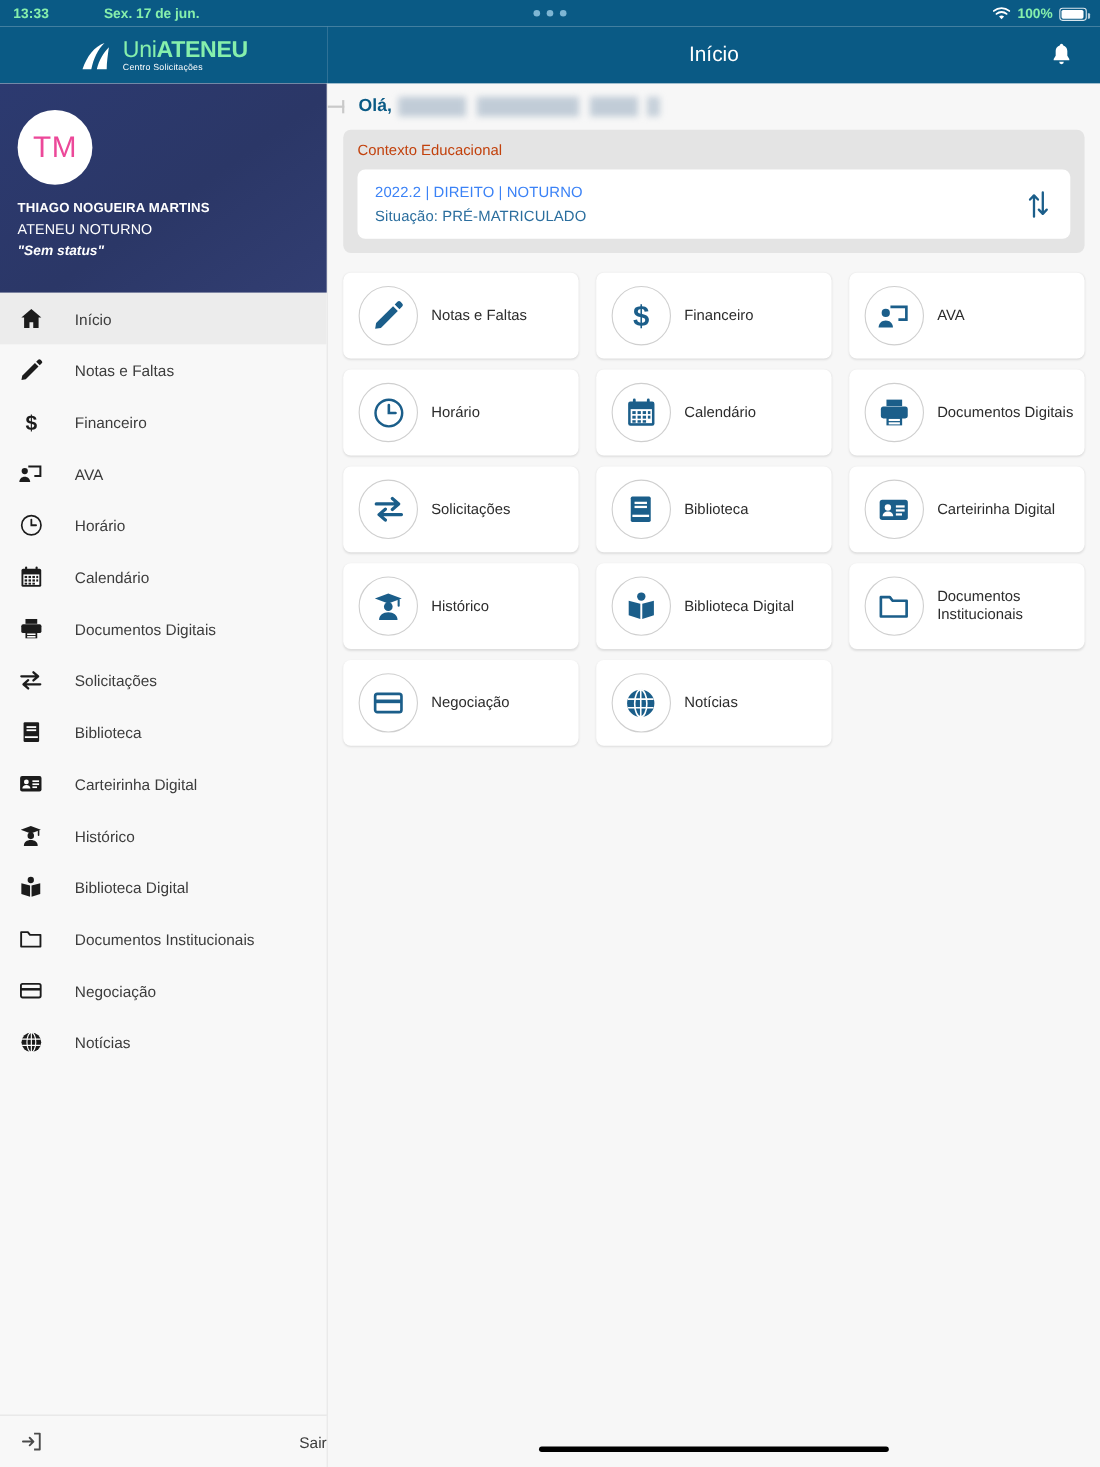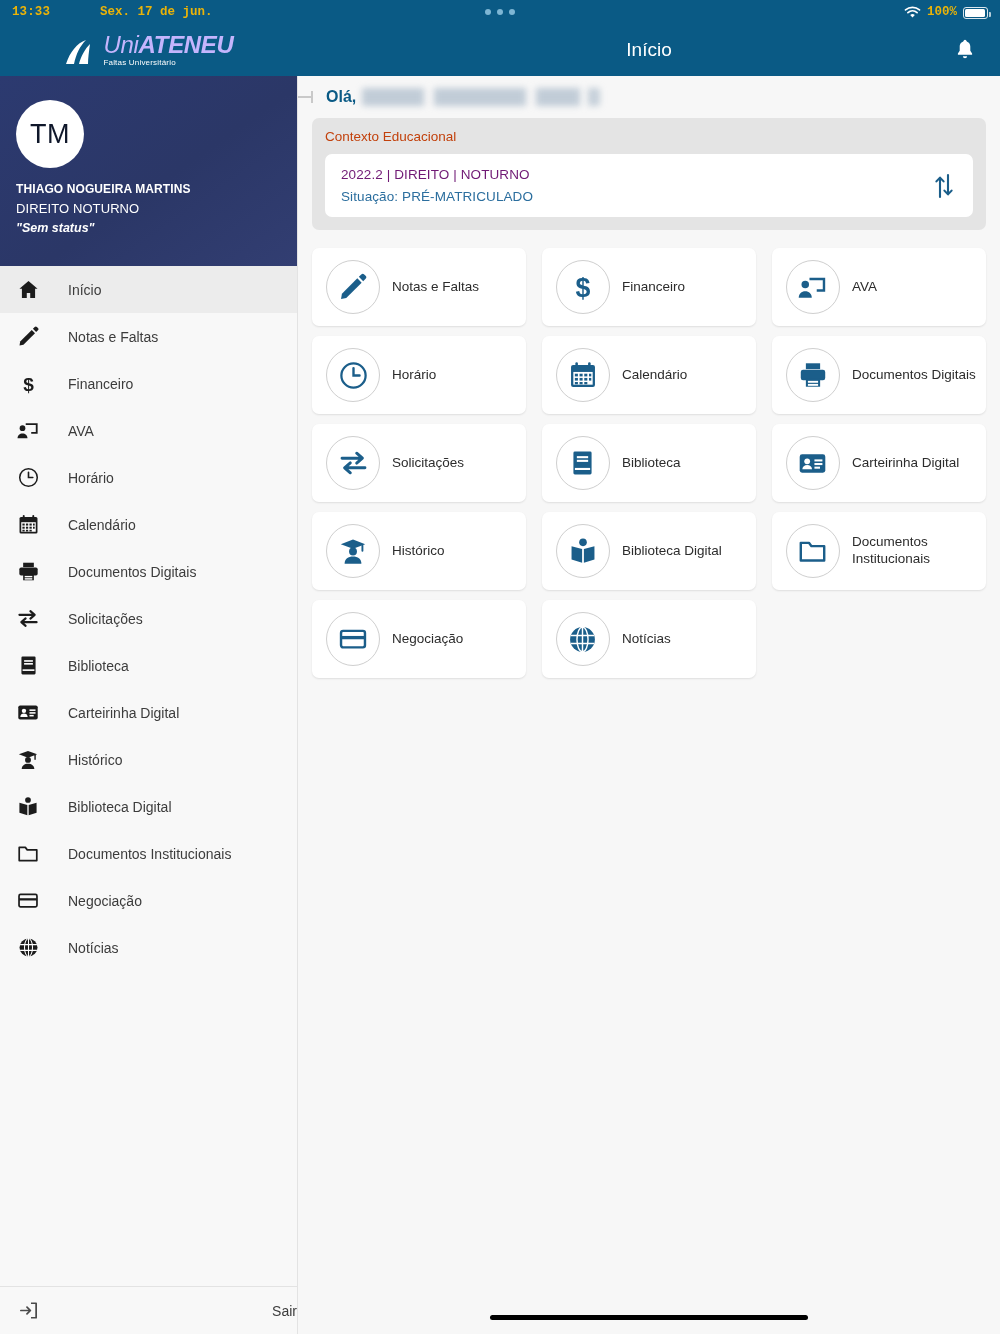--- a/index.html
+++ b/index.html
@@ -7,21 +7,21 @@
     width:1000px; height:1334px;
     font-family:"Liberation Sans", sans-serif;
     background:#f7f7f7;
     overflow:hidden;
   }
   .app{ position:relative; width:1000px; height:1334px; display:flex; flex-direction:column; }
 
   
   .statusbar{
     height:24px; flex:0 0 24px; display:flex; align-items:center;
-    background:#0a5a85; color:#eab308; font-size:12.5px; position:relative;font-family:Liberation Mono, monospace;
+    background:#0a5a85; color:#86efac; font-size:12.5px; position:relative;
   }
   .sb-left{ display:flex; align-items:center; gap:13px; padding-left:12px; }
   .sb-time{ font-weight:600; letter-spacing:.1px; }
   .sb-date{ font-weight:600;padding-left:37px; }
   .sb-dots{ position:absolute; left:0; right:0; top:0; height:24px; display:flex;
             align-items:center; justify-content:center; gap:6px; }
   .sb-dots i{ width:6px; height:6px; border-radius:50%; background:#7eb6d4; display:block; }
   .sb-right{ margin-left:auto; display:flex; align-items:flex-end; gap:6px; padding-right:12px; }
   .sb-pct{ font-size:12.5px; font-weight:600; }
   .batt{ width:25px; height:12px; border:1.3px solid rgba(255,255,255,.85); border-radius:3px;
@@ -29,40 +29,40 @@
   .batt::after{ content:""; position:absolute; right:-3.5px; top:3.5px; width:2px; height:5px;
          background:rgba(255,255,255,.7); border-radius:0 1px 1px 0; }
   .batt i{ position:absolute; left:1.4px; top:1.4px; bottom:1.4px; width:20px; background:#fff; border-radius:1.5px; display:block;}
 
   
   .topbar{ height:52px; flex:0 0 52px; display:flex; }
   .brandbar{ width:298px; background:#0a5a85; display:flex; align-items:center; justify-content:center; }
   .logo{ display:flex; align-items:flex-end; gap:5px; }
   .logo-mark{ width:34px; height:28px; position:relative; }
   .logo-text{ display:flex; flex-direction:column; line-height:1; }
-  .logo-name{ font-size:24px; color:#c4b5fd; letter-spacing:-.3px; font-weight:400;font-style:italic; }
+  .logo-name{ font-size:21px; color:#86efac; letter-spacing:-.3px; font-weight:400; }
   .logo-name b{ font-weight:800; }
   .logo-sub{ font-size:8px; color:#fff; letter-spacing:.2px; margin-top:2px; font-weight:400; }
   .headerbar{ flex:1; background:#0a5a85; display:flex; align-items:center; position:relative; }
   .header-title{ position:absolute; left:0; right:0; text-align:center; color:#fff;
                  font-size:19px; font-weight:400; }
   .bell{ margin-left:auto; margin-right:20px; position:relative; z-index:2; display:flex;
          align-items:center; justify-content:center; width:30px; height:30px; }
 
   
   .body{ flex:1; display:flex; min-height:0; }
 
   
   .sidebar{ width:298px; flex:0 0 298px; background:#f8f8f8; border-right:1px solid #e3e3e3;
             display:flex; flex-direction:column; }
   .profile{ height:190px; flex:0 0 190px; position:relative;
             background:linear-gradient(145deg,#2c3a70 0%,#2b3767 55%,#323e72 100%);
             padding:24px 0 0 16px; color:#fff; }
   .avatar{ width:68px; height:68px; border-radius:50%; background:#fff; display:flex;
-           align-items:center; justify-content:center; color:#0f172a; font-size:27px;
+           align-items:center; justify-content:center; color:#ec4899; font-size:27px;
            font-weight:500; letter-spacing:.5px; }
   .pf-name{ margin-top:14px; font-size:12px; font-weight:700; letter-spacing:.1px; }
   .pf-course{ margin-top:5px; font-size:13px; font-weight:400; letter-spacing:.1px; }
   .pf-status{ margin-top:5px; font-size:12.5px; font-style:italic; font-weight:600; }
 
   .menu{ flex:1; overflow:hidden; }
   .mitem{ height:47px; display:flex; align-items:center; padding-left:14px; gap:26px;
           font-size:14px; color:#3c3c3c; }
   .mitem.active{ background:#ececec; }
   .mitem .ico{ width:28px; height:28px; display:flex; align-items:center; justify-content:center; flex:0 0 28px; }
@@ -84,21 +84,21 @@
          rgba(150,170,190,.55) 0 62px, rgba(255,255,255,0) 62px 72px,
          rgba(150,170,190,.55) 72px 164px, rgba(255,255,255,0) 164px 174px,
          rgba(150,170,190,.55) 174px 218px, rgba(255,255,255,0) 218px 226px,
          rgba(150,170,190,.5) 226px 238px);
      filter:blur(3px); margin-left:-4px; }
 
   .ctx-wrap{ margin:0 14px; background:#e4e4e4; border-radius:7px; padding:11px 13px 13px 13px; }
   .ctx-title{ font-size:13.5px; color:#c2410c; margin-bottom:10px; }
   .ctx-card{ background:#fff; border-radius:7px; padding:13px 16px; display:flex; align-items:center; }
   .ctx-lines{ flex:1; }
-  .ctx-l1{ font-size:13.5px; color:#701a75; letter-spacing:.1px; }
+  .ctx-l1{ font-size:13.5px; color:#3b82f6; letter-spacing:.1px; }
   .ctx-l2{ font-size:13.5px; color:#2b6e9e; margin-top:7px; letter-spacing:.1px; }
   .swap{ width:26px; height:30px; display:flex; align-items:center; justify-content:center; }
 
   .tiles{ margin:18px 6px 0 6px; display:flex; flex-wrap:wrap; align-content:flex-start; }
   .tile-cell{ width:33.33%; padding:0 8px 10px 8px; display:flex; }
   .tile{ width:100%; min-height:78px; background:#fff; border-radius:7px;
          box-shadow:0 1px 2px rgba(0,0,0,.10); display:flex; align-items:center;
          padding:0 8px 0 14px; gap:12px; }
   .tile-ico{ width:54px; height:54px; flex:0 0 54px; border-radius:50%; border:1px solid #cfcfcf;
              display:flex; align-items:center; justify-content:center; }
@@ -144,21 +144,21 @@
       <div class="logo">
         <span class="logo-mark">
           <svg width="34" height="28" viewBox="0 0 34 28">
             <path d="M2 25 C6 13 13 4 22 1 C16 7 12 15 10 25 Z" fill="#fff"></path>
             <path d="M12 25 C14 16 18 9 24 4 C22 11 21 18 21 25 Z" fill="#0a5a85"></path>
             <path d="M15 25 C17 17 21 10 26 5 C25 12 24 19 24 25 Z" fill="#fff"></path>
           </svg>
         </span>
         <span class="logo-text">
           <span class="logo-name"><span>Uni</span><b>ATENEU</b></span>
-          <span class="logo-sub">Faltas Universitário</span>
+          <span class="logo-sub">Centro Solicitações</span>
         </span>
       </div>
     </div>
     <div class="headerbar">
       <div class="header-title">Início</div>
       <div class="bell">
         <svg width="20" height="22" viewBox="0 0 20 22">
           <path d="M10 2.2 c3.1 0 5.3 2.3 5.3 5.4 v4.1 l1.8 2.9 v1.1 H2.9 v-1.1 l1.8-2.9 V7.6 C4.7 4.5 6.9 2.2 10 2.2 Z" fill="#fff"></path>
           <circle cx="10" cy="2.3" r="1.5" fill="#fff"></circle>
           <path d="M7.9 17.2 h4.2 a2.1 2.1 0 0 1 -4.2 0 Z" fill="#fff"></path>
@@ -167,21 +167,21 @@
     </div>
   </div>
 
   <div class="body">
 
     <div class="sidebar">
 
       <div class="profile">
         <div class="avatar">TM</div>
         <div class="pf-name">THIAGO NOGUEIRA MARTINS</div>
-        <div class="pf-course">DIREITO NOTURNO</div>
+        <div class="pf-course">ATENEU NOTURNO</div>
         <div class="pf-status">"Sem status"</div>
       </div>
 
       <div class="menu">
 
         <div class="mitem active">
           <span class="ico">
             <svg width="21" height="21" viewBox="0 0 22 22">
                 <path d="M11 2 L1.5 10.2 h2.6 V20 h5.1 v-5.4 h3.6 V20 h5.1 v-9.8 h2.6 Z" fill="#1c1c1c"></path>
               </svg>

